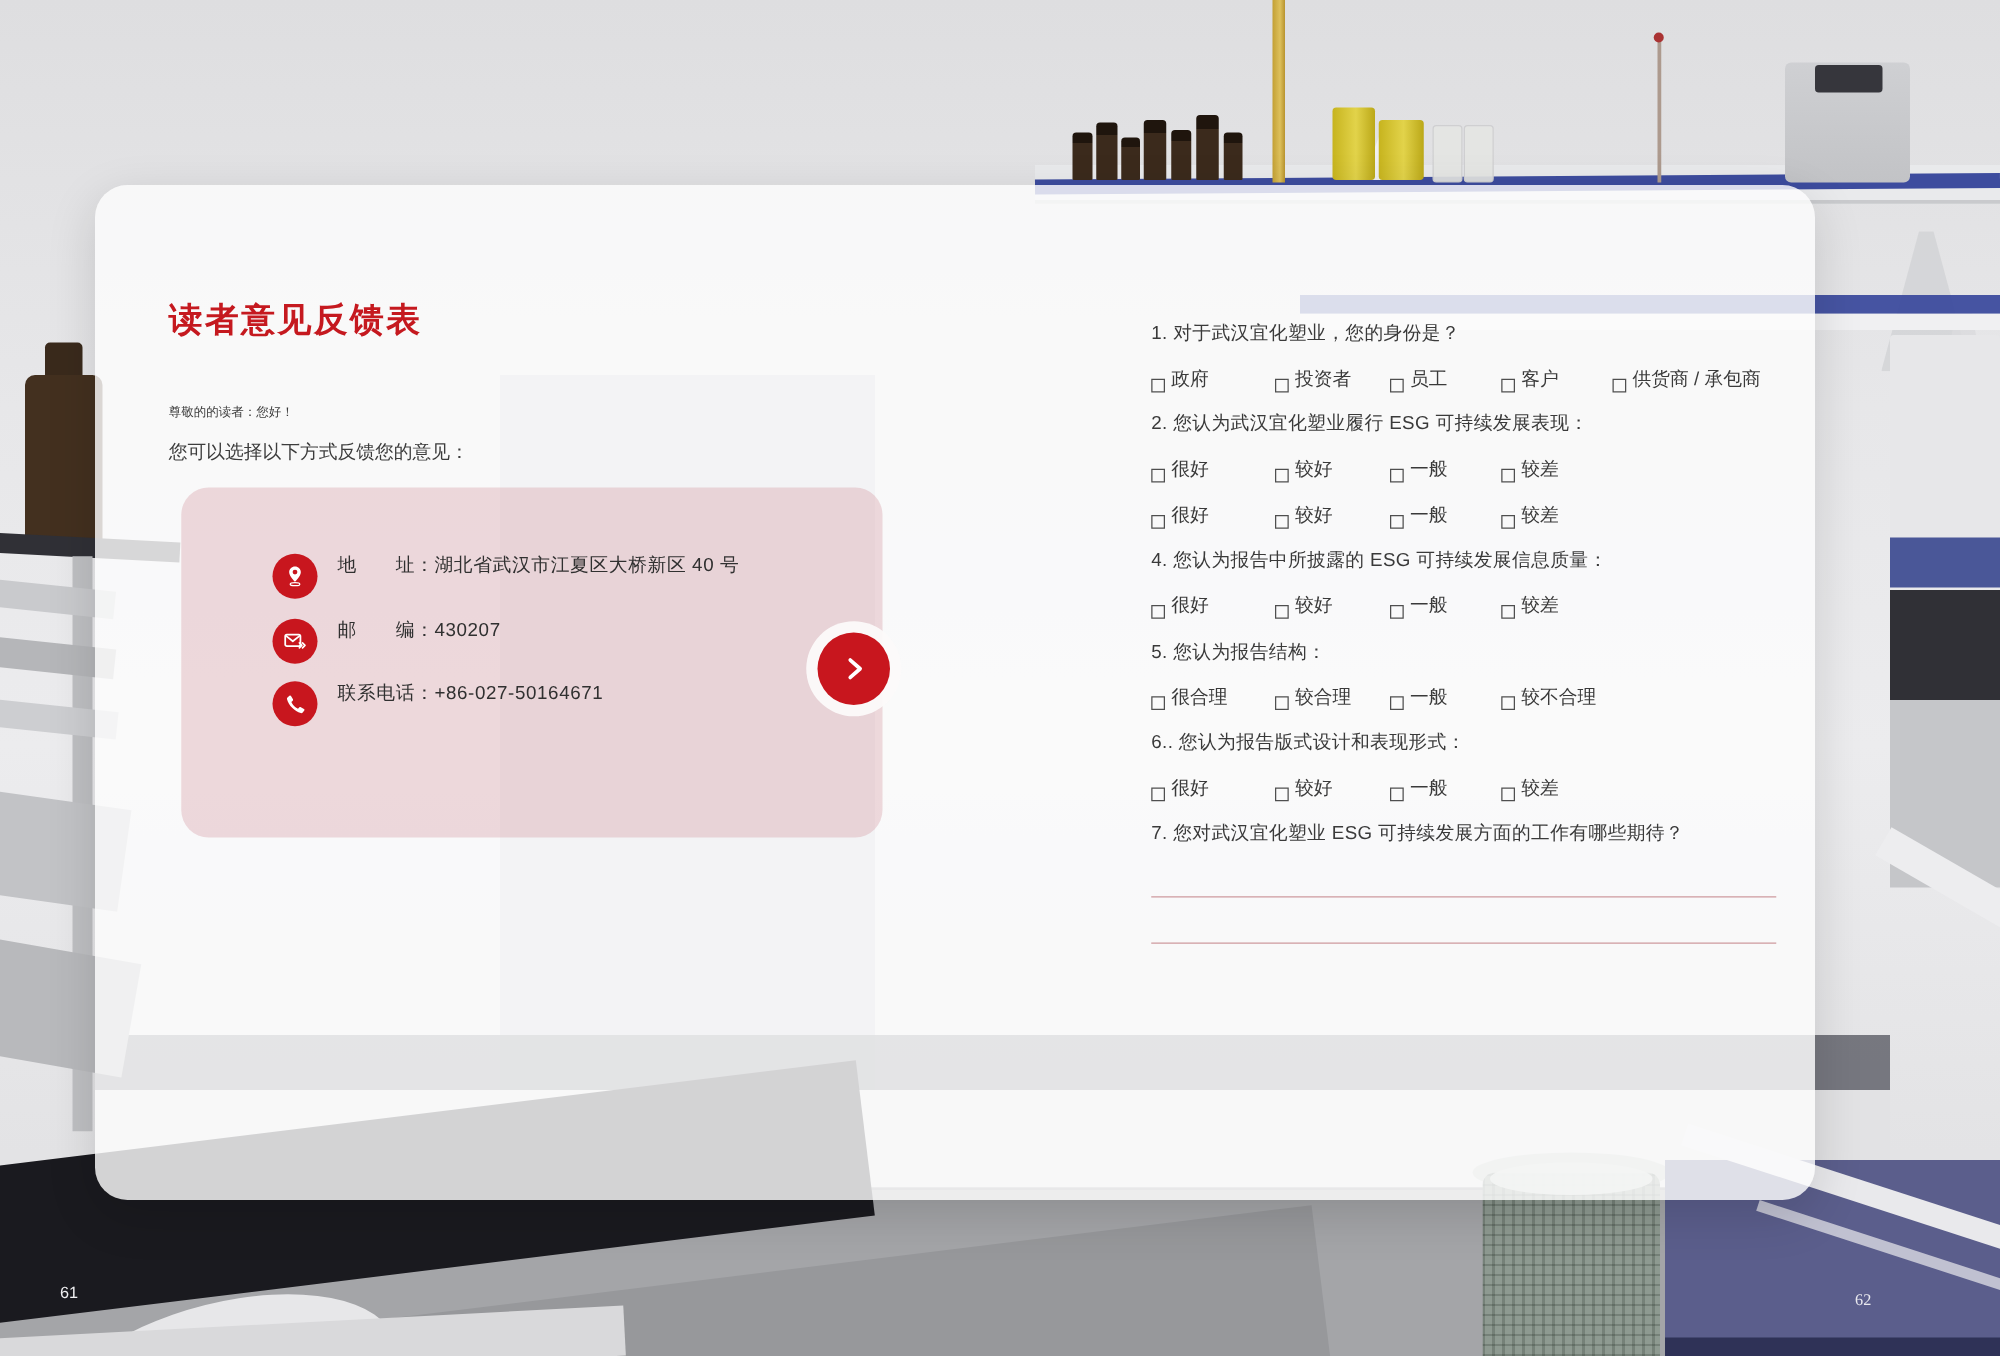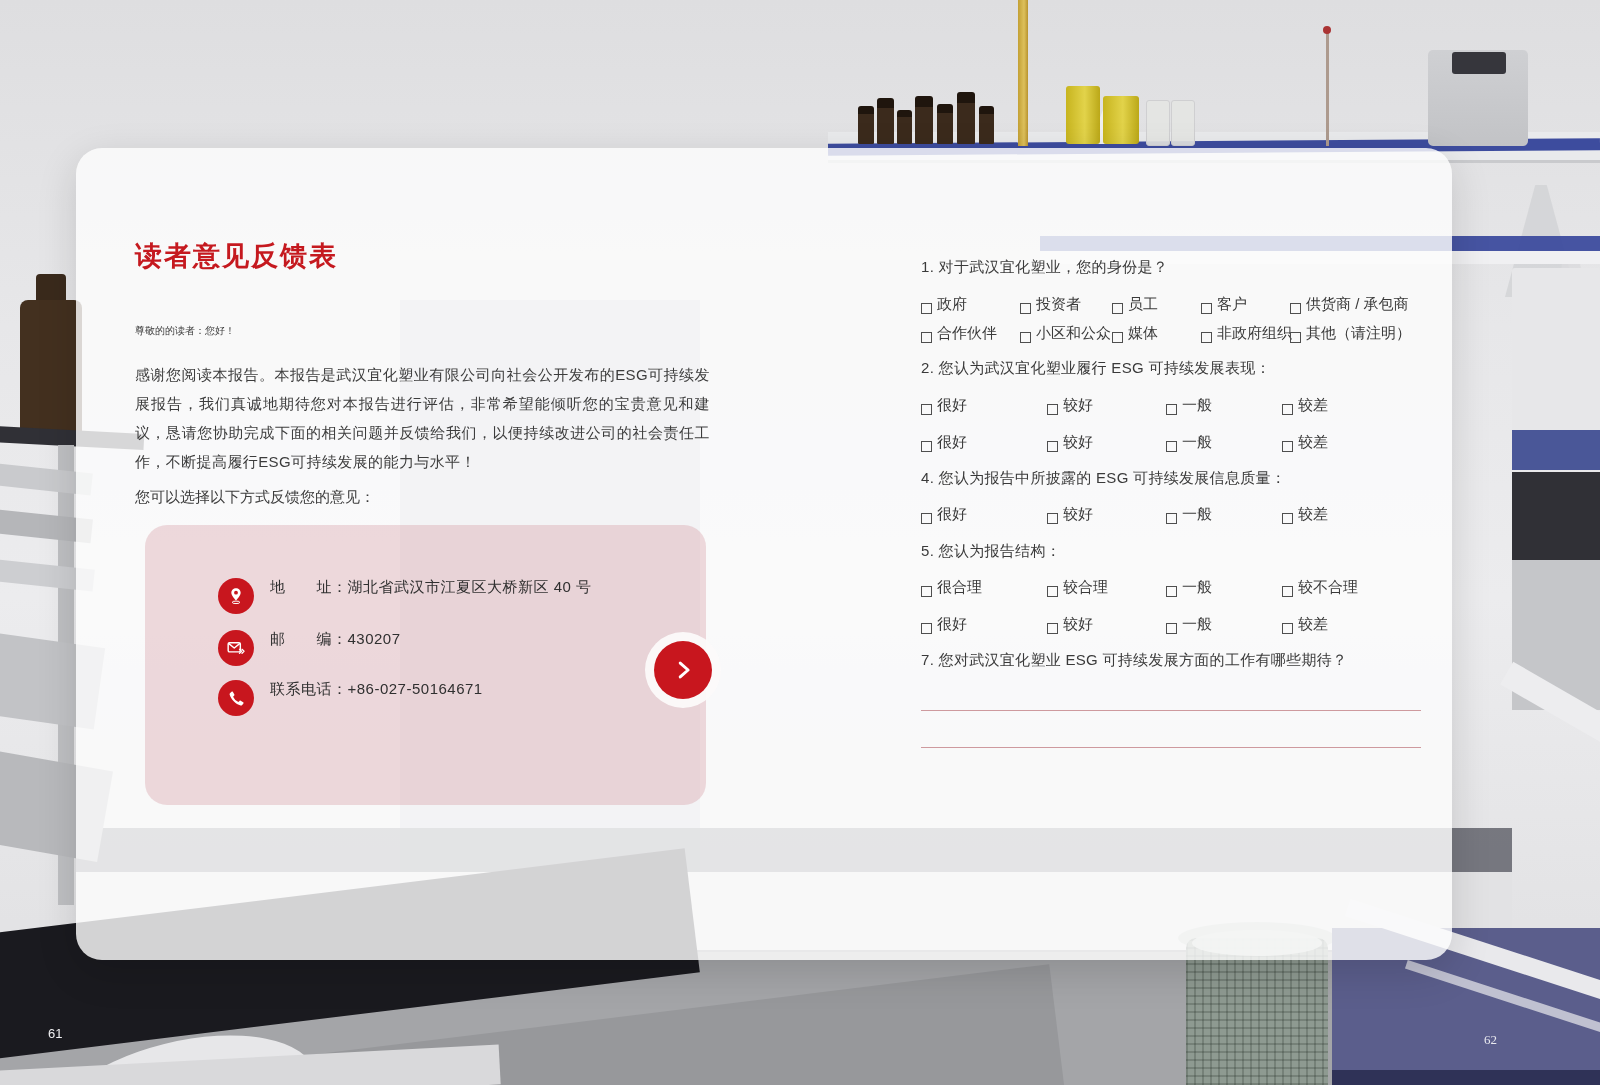--- a/index.html
+++ b/index.html
@@ -94,21 +94,21 @@
   .more-btn{
     position:absolute;left:509px;top:116px;width:58px;height:58px;border-radius:50%;
     background:#C8161E;display:flex;align-items:center;justify-content:center;
     box-shadow:0 0 0 9px rgba(252,250,250,.95);cursor:pointer;
   }
   
   .right-col{position:absolute;left:845px;top:95px;width:500px;color:#3A3A3A;}
   .s-header{font-size:17px;line-height:22px;font-weight:700;color:#2B2B2B;letter-spacing:.5px;}
   .q{font-size:15px;line-height:20px;letter-spacing:.3px;}
   .opt-row{display:grid;line-height:20px;}
-  .opt-row.four{grid-template-columns:99px 92px 89px auto;gap:27px;}
+  .opt-row.four{grid-template-columns:99px 92px 89px auto;}
   .opt-row.five{grid-template-columns:99px 92px 89px 89px auto;}
   .opt{display:flex;align-items:flex-end;font-size:15px;white-space:nowrap;}
   .cb{width:11px;height:11px;border:1.5px solid #4F4F4F;margin-right:5px;flex:0 0 11px;box-sizing:border-box;background:transparent;}
   .answer-line{width:500px;height:0;border-top:1px solid #CE9A9E;}
   .mt9{margin-top:9px;}.mt12{margin-top:12px;}.mt14{margin-top:14px;}.mt15{margin-top:15px;}
   .mt16{margin-top:16px;}.mt17{margin-top:17px;}.mt36{margin-top:36px;}.mt40{margin-top:40px;}
 </style>
 </head>
 <body>
 
@@ -167,21 +167,20 @@
     <div class="ph tray3"></div>
     <div class="ph tray4"></div>
     <div class="ph tray5"></div>
   </div>
 
   <div class="card">
 
     <div class="left-col">
       <div class="title">读者意见反馈表</div>
       <div class="greeting">尊敬的的读者：您好！</div>
-      <div class="bodytext">感谢您阅读本报告。本报告是武汉宜化塑业有限公司向社会公开发布的ESG可持续发展报告，我们真诚地期待您对本报告进行评估，非常希望能倾听您的宝贵意见和建议，恳请您协助完成下面的相关问题并反馈给我们，以便持续改进公司的社会责任工作，不断提高履行ESG可持续发展的能力与水平！</div>
       <div class="prompt">您可以选择以下方式反馈您的意见：</div>
 
       <div class="contact-box">
         <div class="c-row">
           <span class="c-icon">
             <svg viewBox="0 0 24 24" width="20" height="20">
                 <path d="M12 2.6c-3.1 0-5.6 2.4-5.6 5.5 0 3.8 5.6 9.2 5.6 9.2s5.6-5.4 5.6-9.2c0-3.1-2.5-5.5-5.6-5.5zm0 7.7a2.3 2.3 0 1 1 0-4.6 2.3 2.3 0 0 1 0 4.6z" fill="#fff"></path>
                 <ellipse cx="12" cy="19.6" rx="4.6" ry="1.5" fill="none" stroke="#fff" stroke-width="1.2"></ellipse>
               </svg>
           </span>
@@ -234,42 +233,20 @@
           </span>
         <span class="opt">
             <span class="cb"></span>
             <span>客户</span>
           </span>
         <span class="opt">
             <span class="cb"></span>
             <span>供货商 / 承包商</span>
           </span>
       </div>
-      <div class="opt-row five mt9">
-        <span class="opt">
-            <span class="cb"></span>
-            <span>合作伙伴</span>
-          </span>
-        <span class="opt">
-            <span class="cb"></span>
-            <span>小区和公众</span>
-          </span>
-        <span class="opt">
-            <span class="cb"></span>
-            <span>媒体</span>
-          </span>
-        <span class="opt">
-            <span class="cb"></span>
-            <span>非政府组织</span>
-          </span>
-        <span class="opt">
-            <span class="cb"></span>
-            <span>其他（请注明）</span>
-          </span>
-      </div>
 
       <div class="q mt15">2. 您认为武汉宜化塑业履行 ESG 可持续发展表现：</div>
       <div class="opt-row four mt17">
         <span class="opt">
             <span class="cb"></span>
             <span>很好</span>
           </span>
         <span class="opt">
             <span class="cb"></span>
             <span>较好</span>
@@ -336,20 +313,21 @@
         <span class="opt">
             <span class="cb"></span>
             <span>一般</span>
           </span>
         <span class="opt">
             <span class="cb"></span>
             <span>较不合理</span>
           </span>
       </div>
 
+      <div class="q mt16">6.. 您认为报告版式设计和表现形式：</div>
       <div class="opt-row four mt17">
         <span class="opt">
             <span class="cb"></span>
             <span>很好</span>
           </span>
         <span class="opt">
             <span class="cb"></span>
             <span>较好</span>
           </span>
         <span class="opt">

